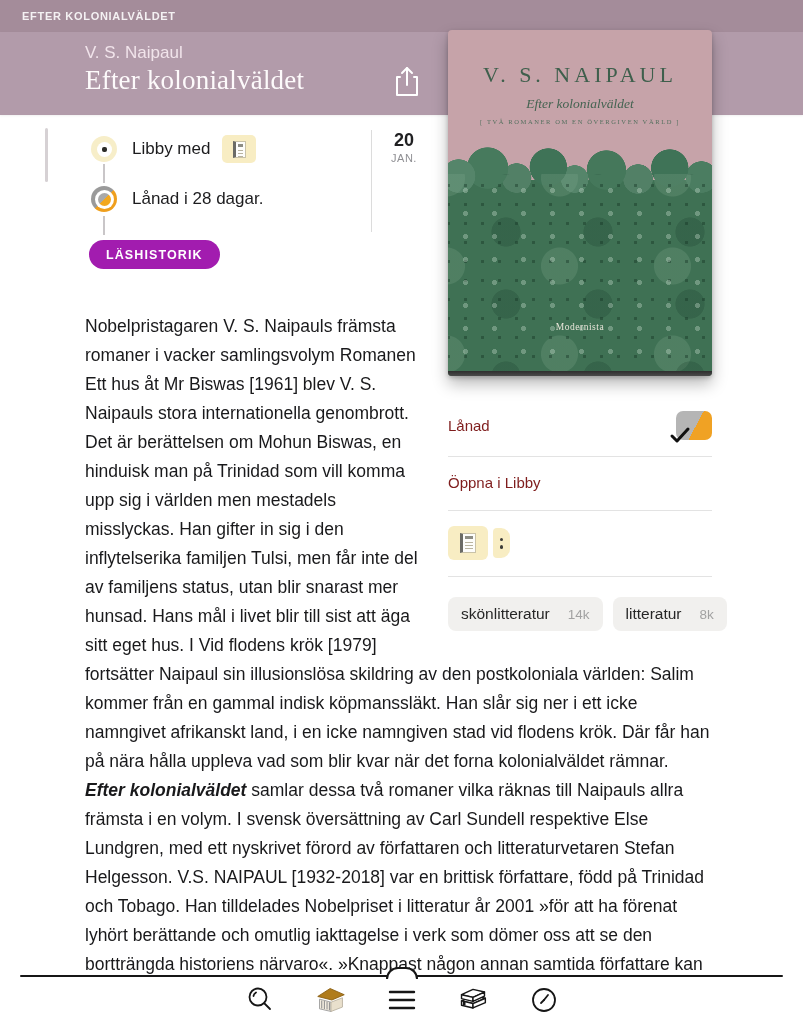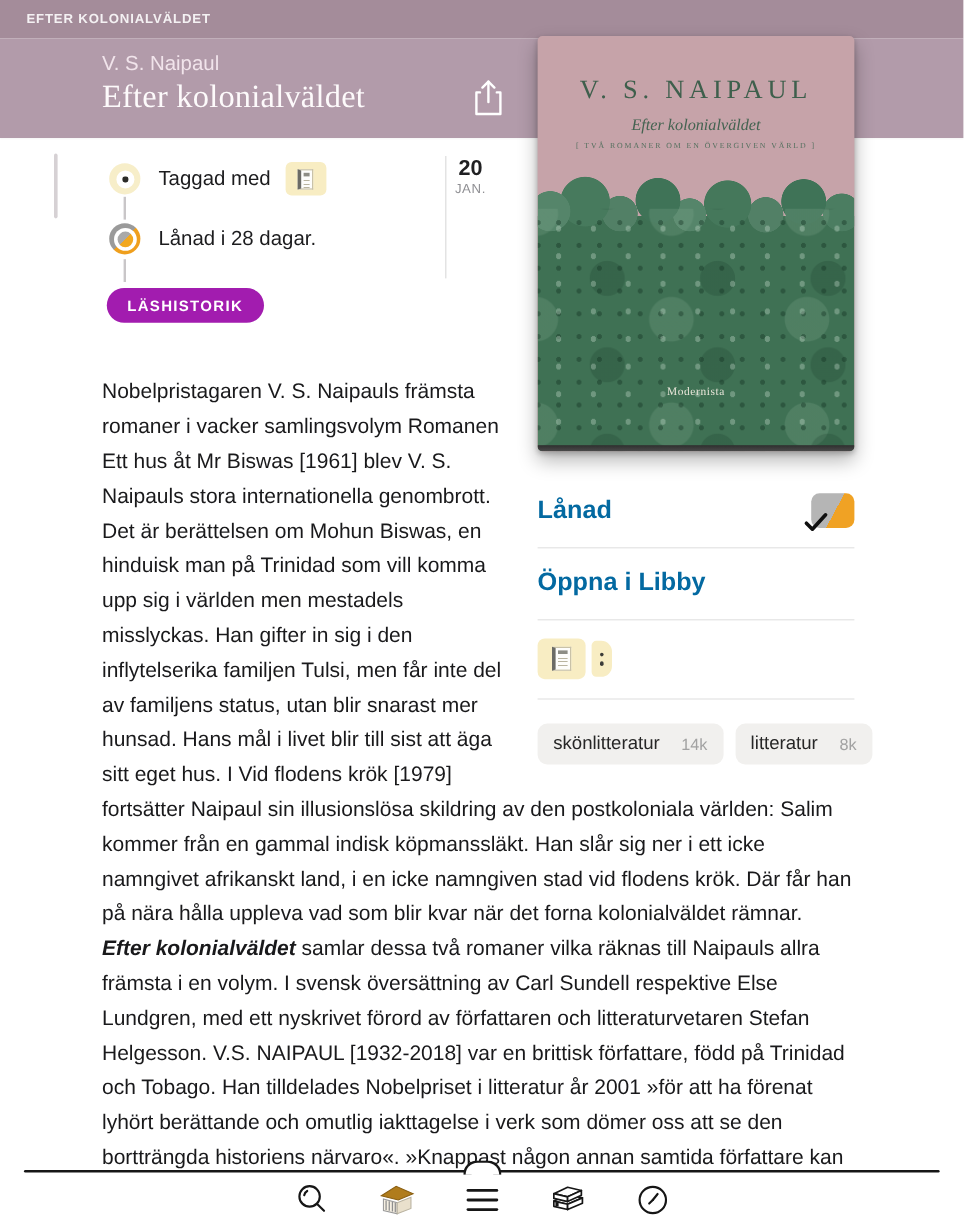--- a/index.html
+++ b/index.html
@@ -99,21 +99,21 @@
   .right-float {
     float:right; width:264px; margin:-85px 0 10px 20px;
   }
   .cover-slot { height:346px; }
 
   .panel-row { border-bottom:1px solid #e3e3e3; }
   .row-loaned {
     margin-top:20px; padding-bottom:16px;
     display:flex; align-items:center; justify-content:space-between;
   }
-  .panel-h { font-size:21px; font-weight:bold; color:#0369a1; }
+  .panel-h { font-size:15px; font-weight:normal; color:#7f1d1d; }
   .toggle-check {
     position:relative; width:36px; height:29px; border-radius:7px;
     background:linear-gradient(118deg,#b5b5b5 54%, #f0a224 54%);
     cursor:pointer;
   }
   .toggle-check svg { position:absolute; left:-7px; bottom:-5px; }
 
   .row-libby { padding:17px 0 18px; }
   .row-notes { padding:15px 0 16px; display:flex; align-items:center; gap:5px; }
 
@@ -172,21 +172,21 @@
   .tl-connector.c1 { top:34px; }
   .tl-connector.c2 { top:86px; }
   .history-btn {
     position:absolute; left:4px; top:110px; height:29px; padding:0 17px;
     background:#a21caf; border:none; border-radius:15px;
     color:#fff; font-size:12.5px; font-weight:bold; letter-spacing:1.1px;
     font-family:"Liberation Sans", sans-serif; cursor:pointer;
     display:flex; align-items:center;
   }
   .tl-datecol { position:absolute; left:286px; top:0; height:102px;
-    border-left:1px solid #dcdcdc; padding-left:6px; }
+    border-left:1px solid #dcdcdc; padding-left:18px; }
   .date-day { font-size:18px; font-weight:600; color:#202022; text-align:center; width:28px; }
   .date-month { font-size:11px; color:#8f8f93; letter-spacing:.5px; text-align:center; width:28px; margin-top:1px; }
 
   
   .desc {
     margin-top:26px; font-size:17.5px; line-height:29px; color:#19191b;
     text-align:left;
   }
   .desc .bi { font-weight:bold; font-style:italic; }
 
@@ -269,21 +269,21 @@
     </div>
   </div>
 
   <div class="timeline">
     <div class="tl-row r1">
       <span class="dot-outer">
         <span class="dot-mid">
             <span class="dot-core"></span>
           </span>
       </span>
-      <span class="tl-label">Taggad med</span>
+      <span class="tl-label">Libby med</span>
       <span class="tl-note">
         <span class="note-glyph"></span>
       </span>
     </div>
     <div class="tl-connector c1"></div>
     <div class="tl-row r2">
       <span class="prog-outer">
         <span class="prog-mid">
             <span class="prog-inner"></span>
           </span>

